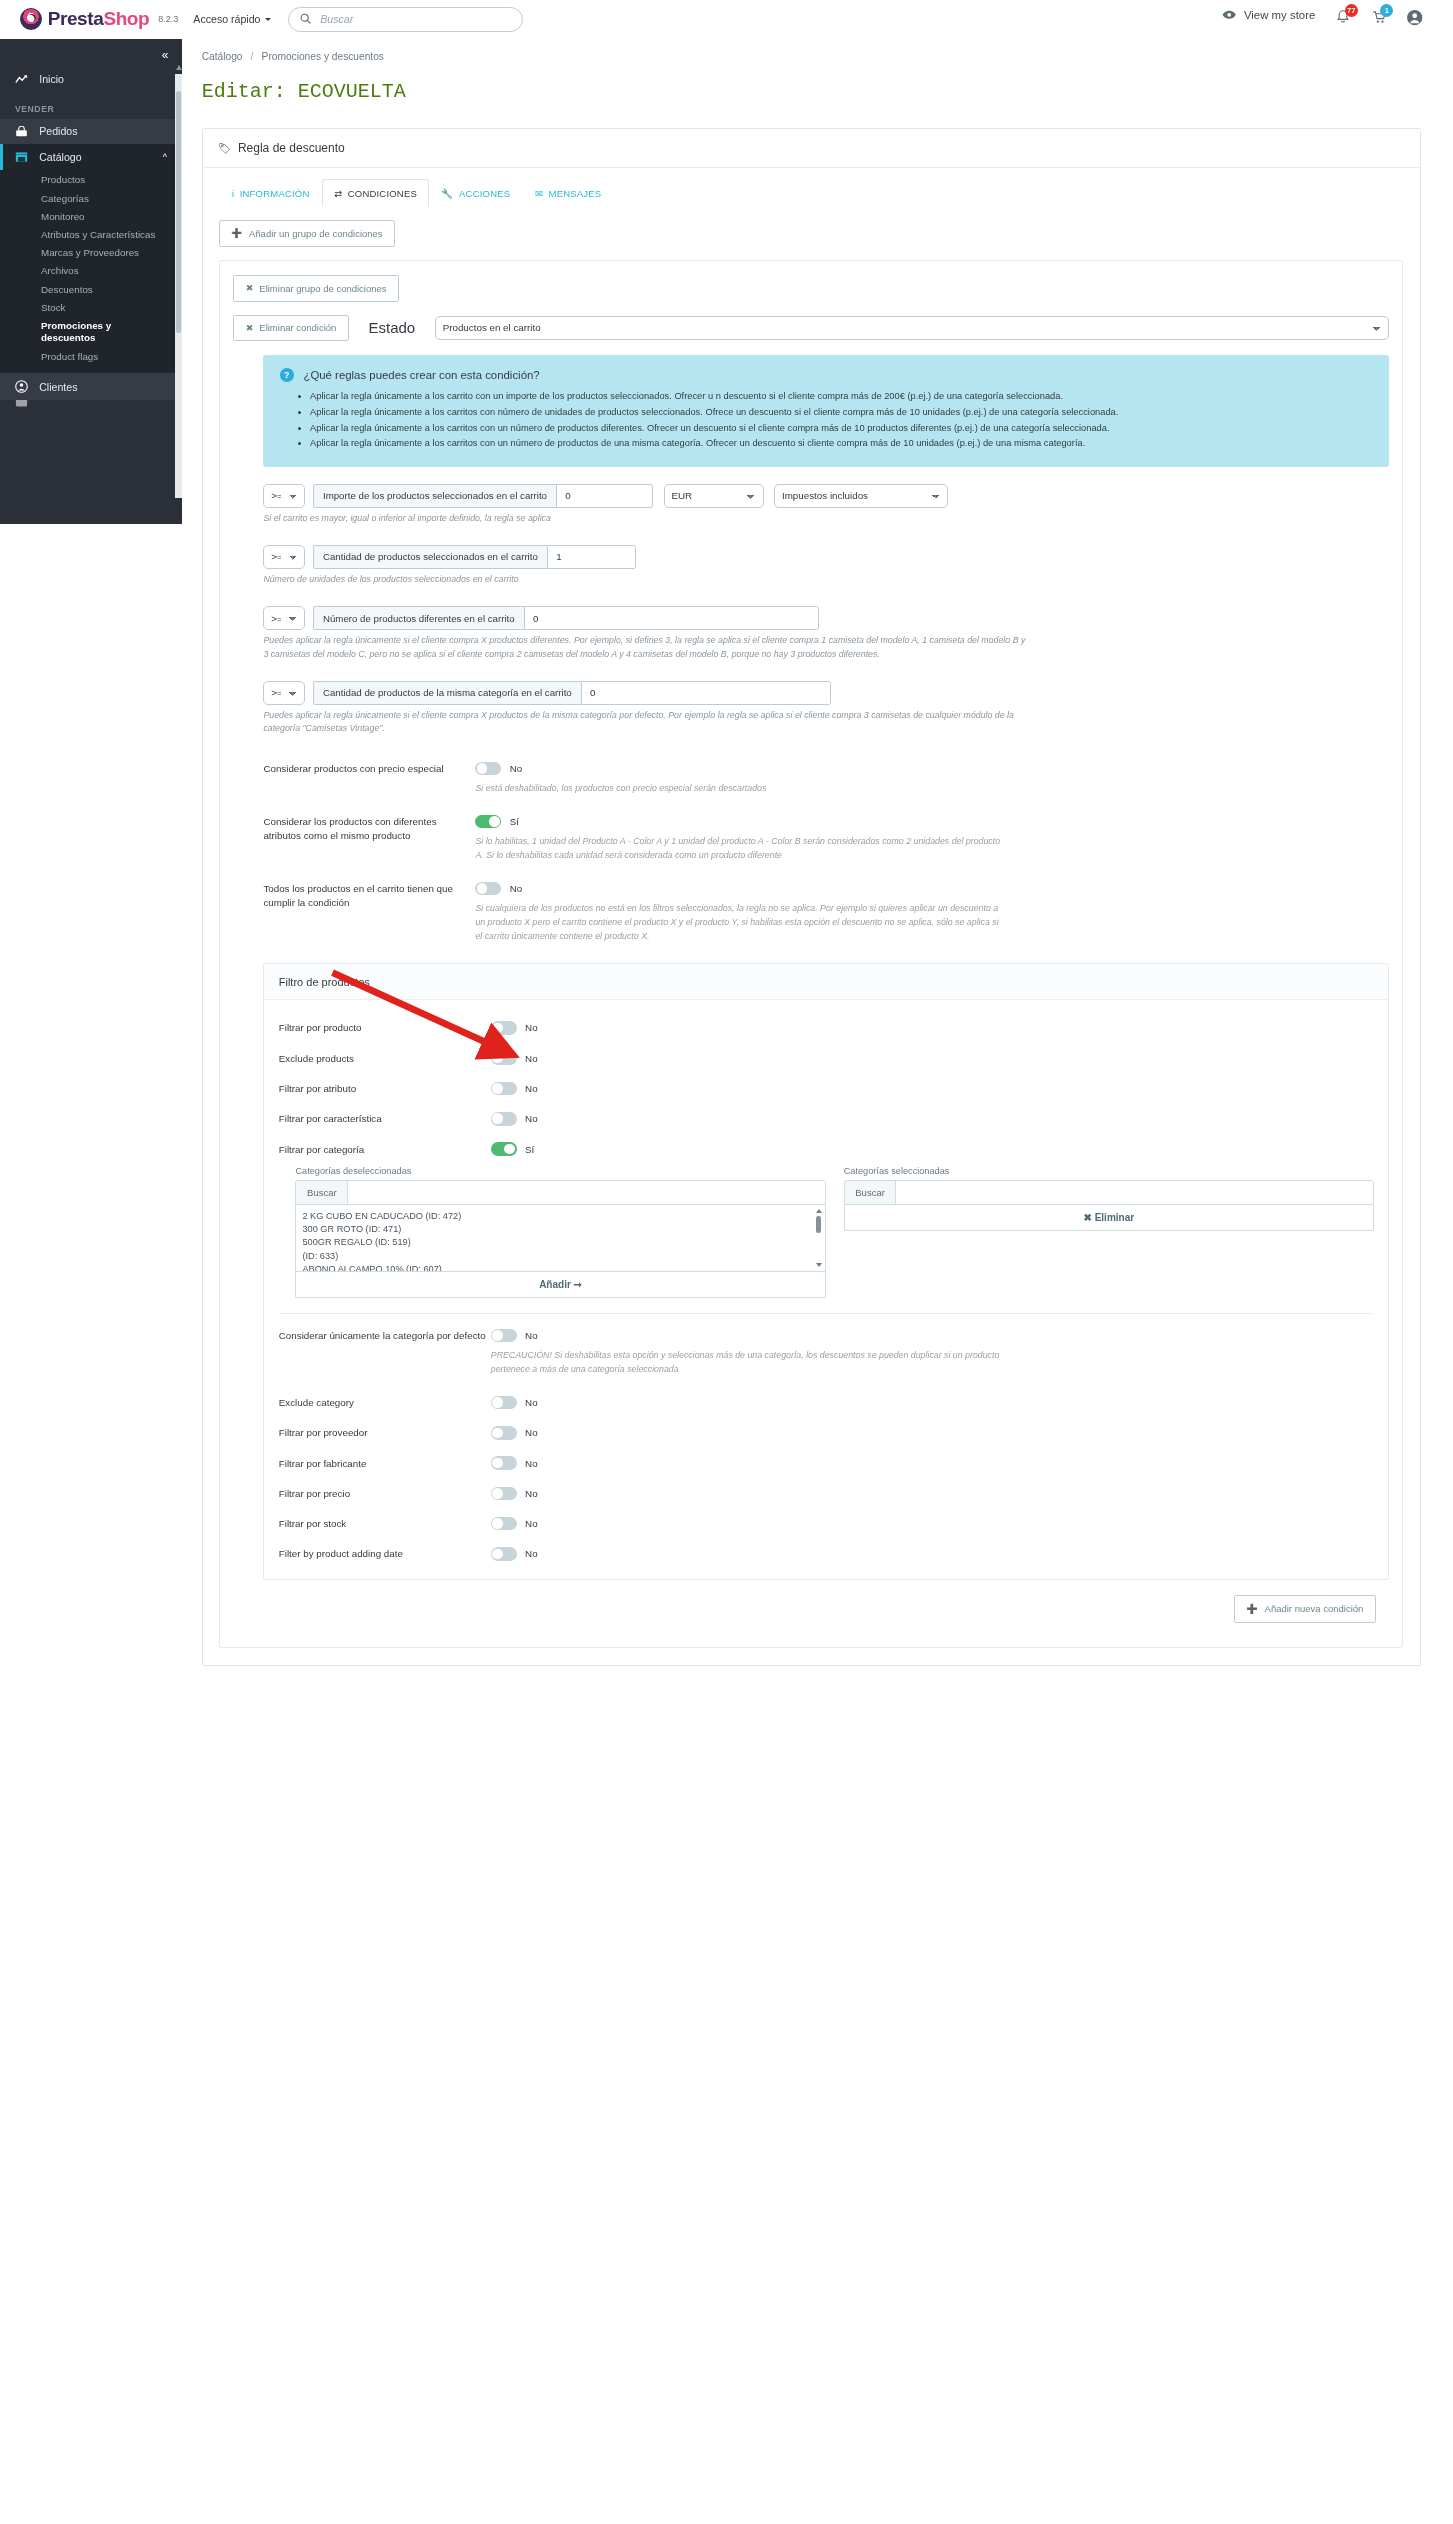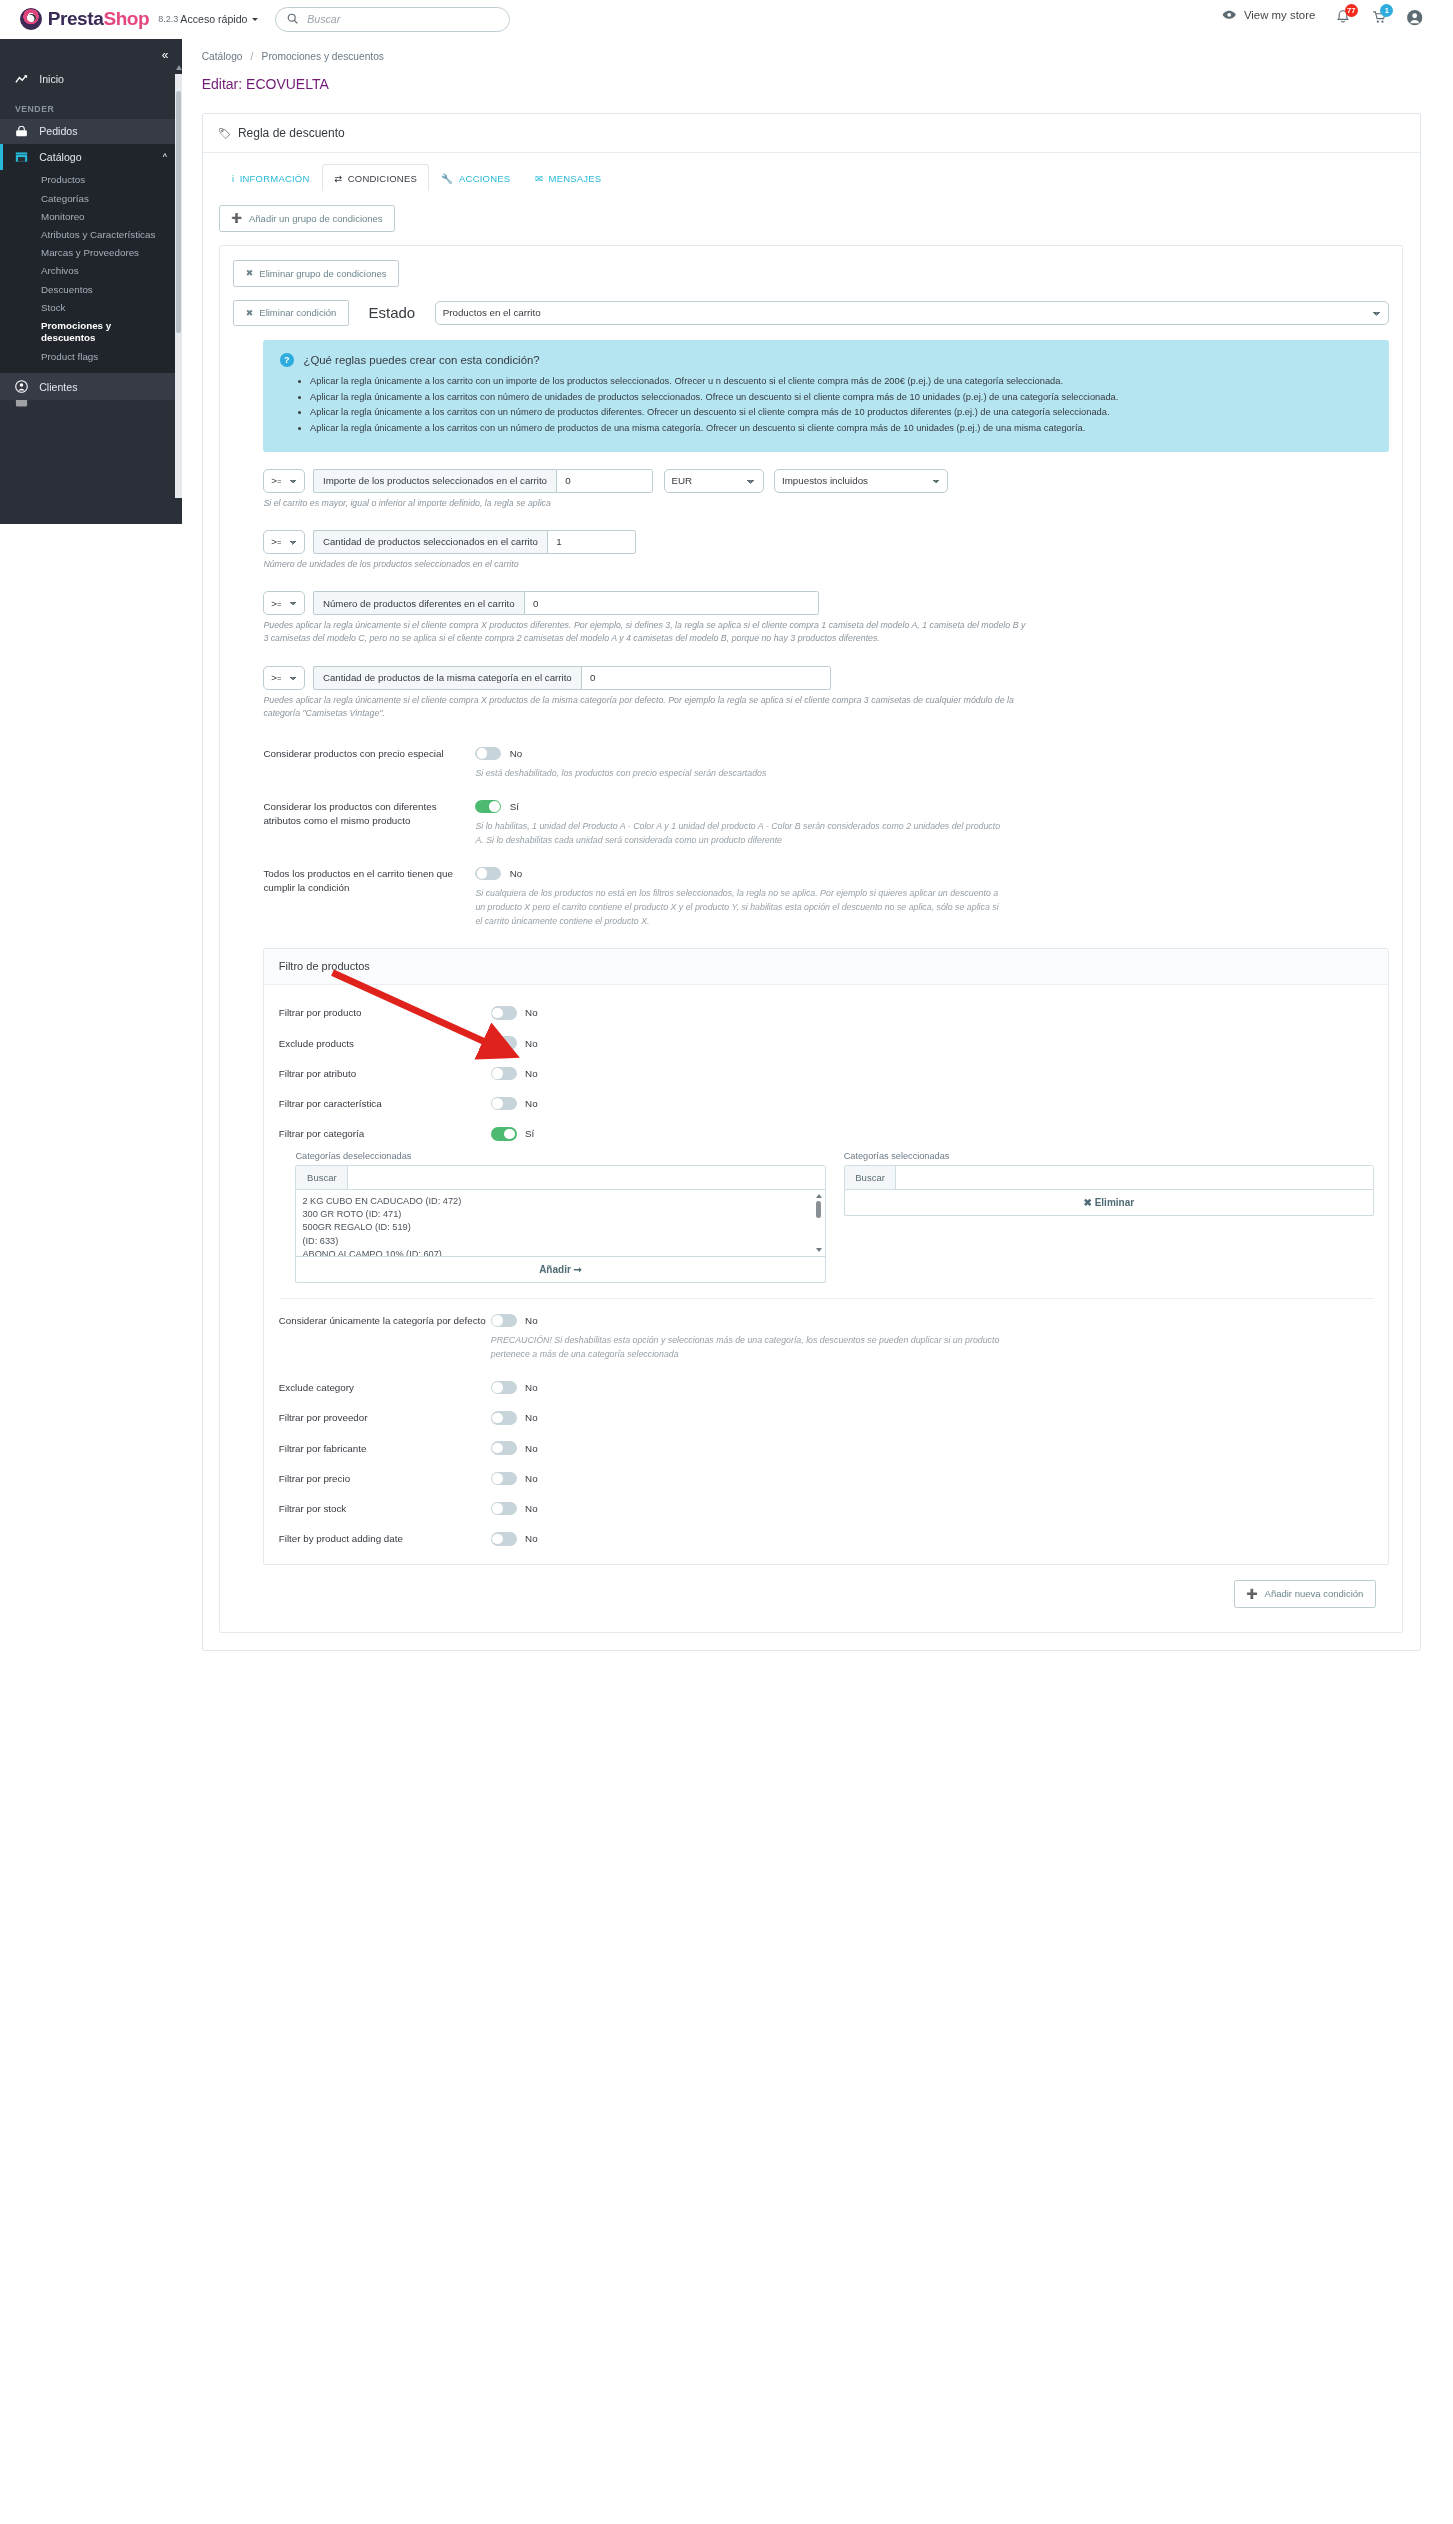--- a/index.html
+++ b/index.html
@@ -32,21 +32,21 @@
     content:""; position:absolute; left:6px; top:4.5px;
     width:9px;height:8.3px;border-radius:50%;
     background:#fff;
     box-shadow:inset -1.5px 0.8px 0 #2a2a33;
   }
   .brand-text{ font-size:19px; font-weight:bold; letter-spacing:-0.4px; }
   .brand-text .p1{ color:#3a2a56; }
   .brand-text .p2{ color:#e4477f; }
   .brand-ver{ font-size:9px; color:#6b7280; margin-left:3px; }
   .quick-access{
-    margin-left:2px; font-size:10.6px; color:#363a41; cursor:pointer;
+    margin-left:15px; font-size:10.6px; color:#363a41; cursor:pointer;
     display:flex; align-items:center; gap:4.5px; white-space:nowrap;text-align:center;
   }
   .caret-d{ width:0;height:0;border-left:3px solid transparent;border-right:3px solid transparent;border-top:3.8px solid #363a41; }
   .search-wrap{
     margin-left:16.7px;
     width:235px;height:25px;border:0.8px solid #bfcdd2;border-radius:13px;
     display:flex;align-items:center;gap:6.8px;padding:0 11.4px;background:#fff;
   }
   .search-wrap input{
     border:none;outline:none;flex:1;font-size:10.6px;color:#6b7280;
@@ -102,21 +102,21 @@
   .side-scroll .arrow-up{
     position:absolute; top:-9px; left:0; width:0;height:0;
     border-left:3px solid transparent;border-right:3px solid transparent;border-bottom:5.3px solid #8b949c;
     margin-left:0.8px;
   }
 
   
   .content{ flex:1; background:#fff; padding:0 0 30px 0; }
   .breadcrumb{ padding:12px 0 0 19.7px; font-size:10.2px; color:#6c7a86; }
   .breadcrumb .sep{ margin:0 5.3px; color:#9aa5ad; }
-  .page-title{ padding:4.5px 0 12px 19.7px; font-size:14px; color:#701a75; font-weight:normal; }
+  .page-title{ padding:4.5px 0 12px 19.7px; font-size:20px; color:#4d7c0f; font-weight:normal;font-family:Liberation Mono, monospace; }
 
   .panel{
     margin:0 33px 0 19.7px; background:#fff; border:0.8px solid #dfe5ec;
     border-radius:2.3px;
   }
   .panel-head{
     padding:12px 15px; border-bottom:0.8px solid #e7ecf1; font-size:12px; color:#363a41;
     display:flex; align-items:center; gap:6.8px;
   }
   .tag-ico{ font-size:10.6px; color:#363a41; }

